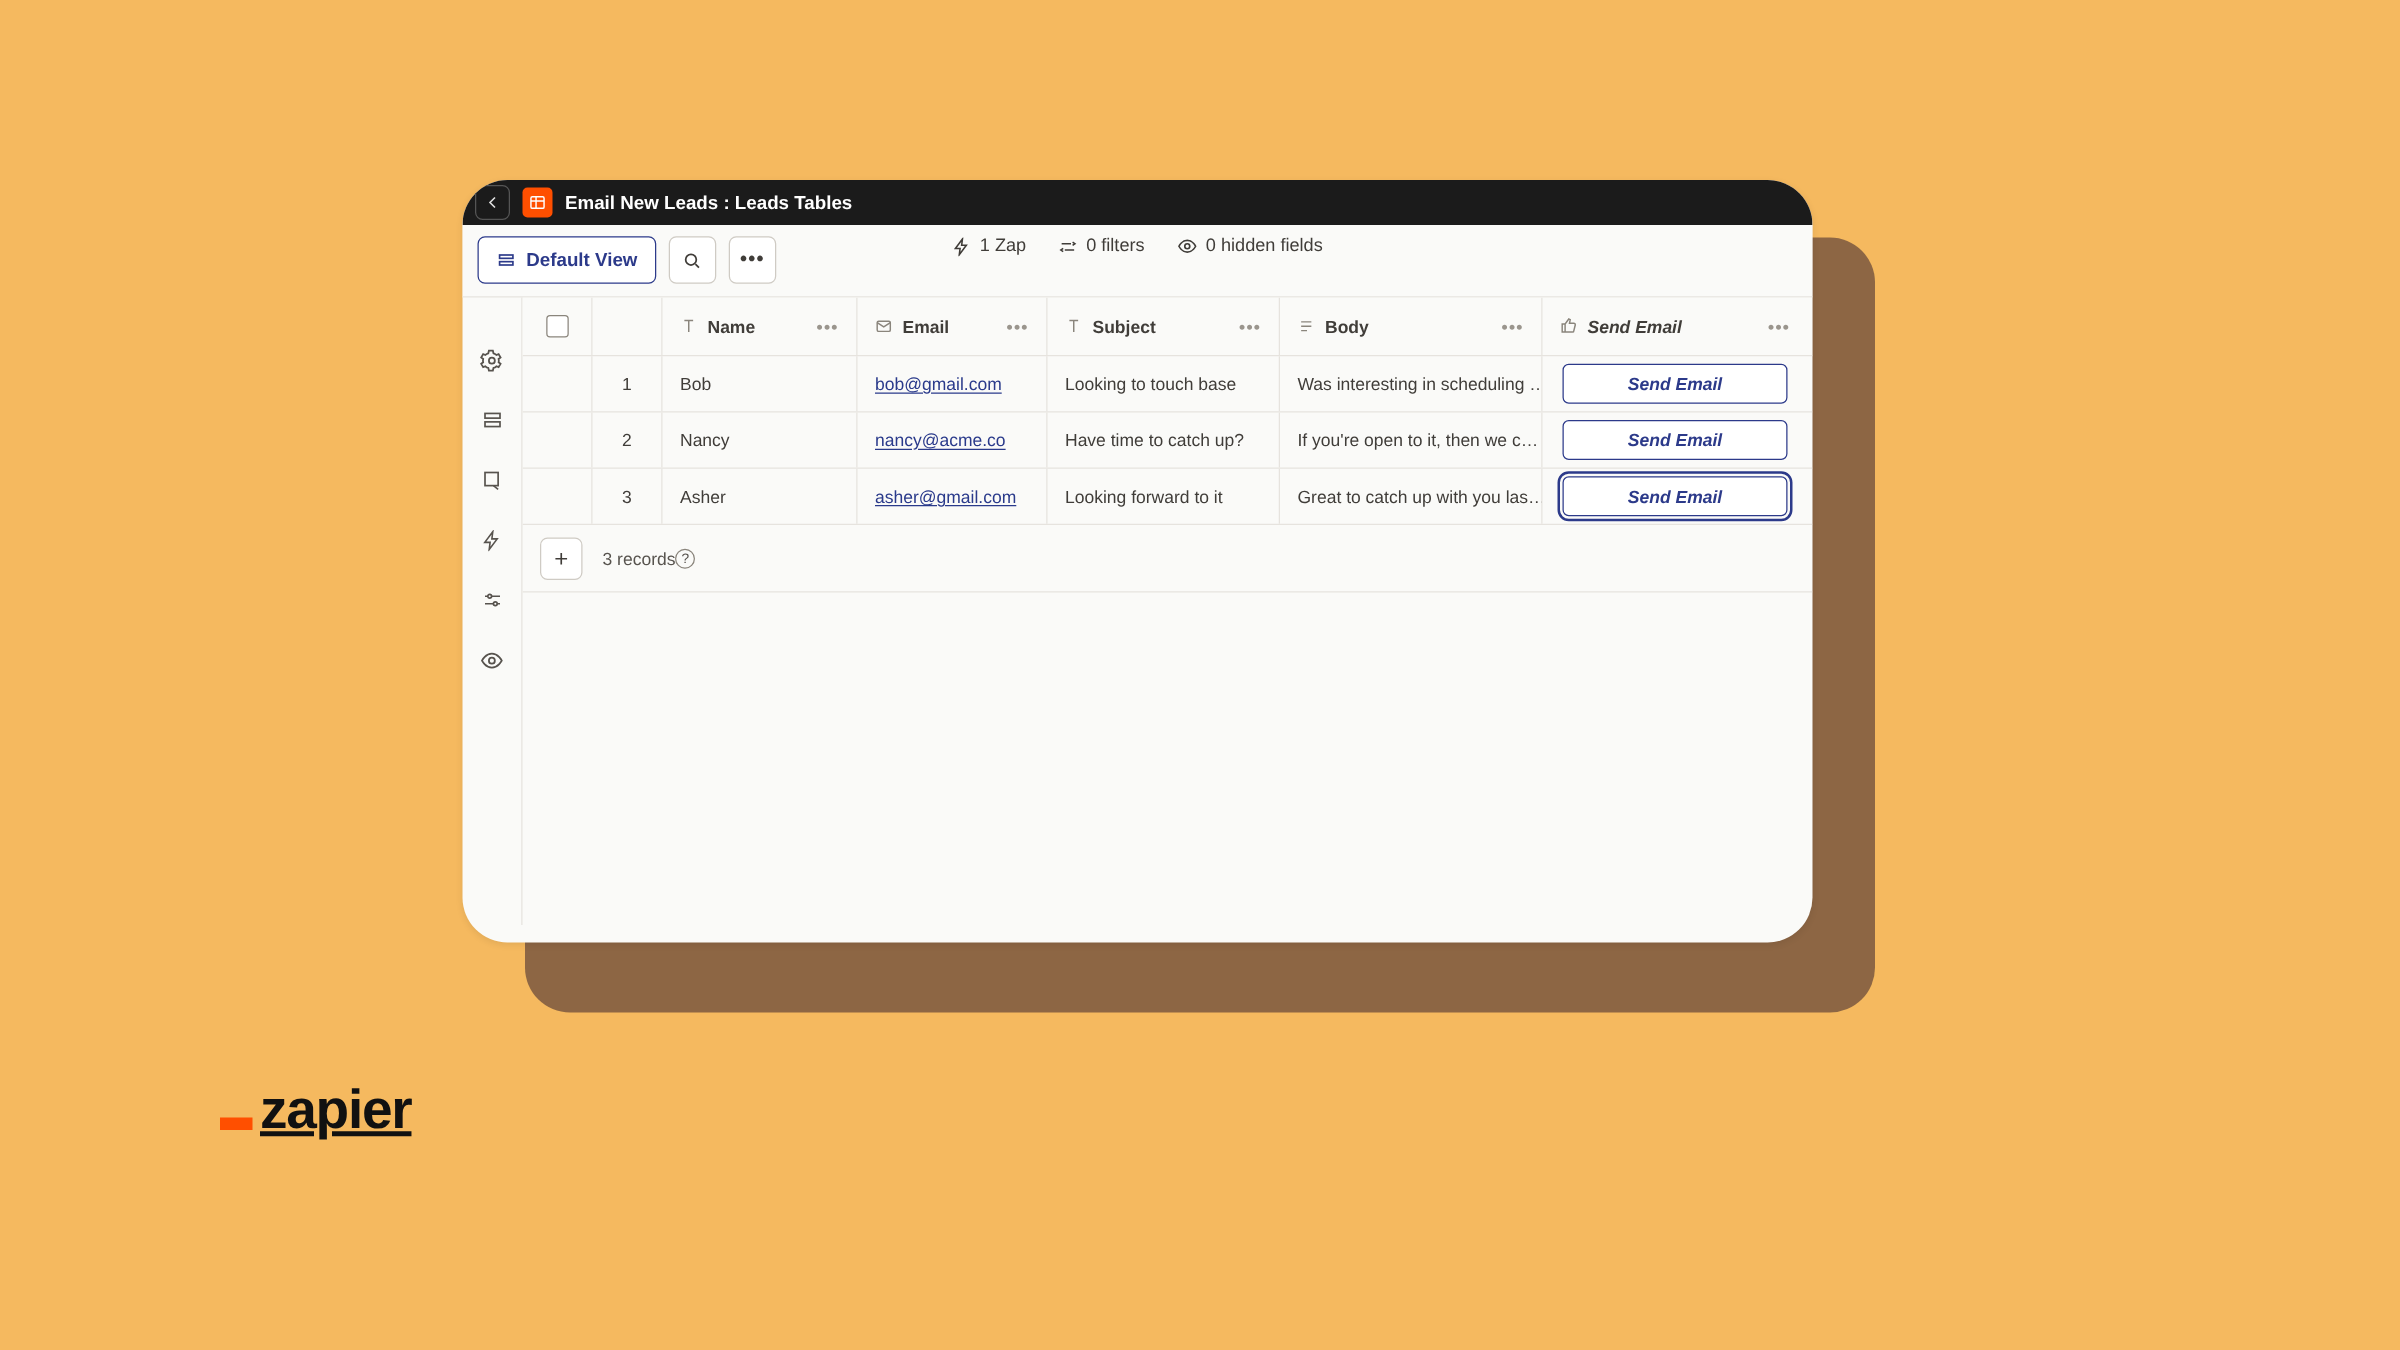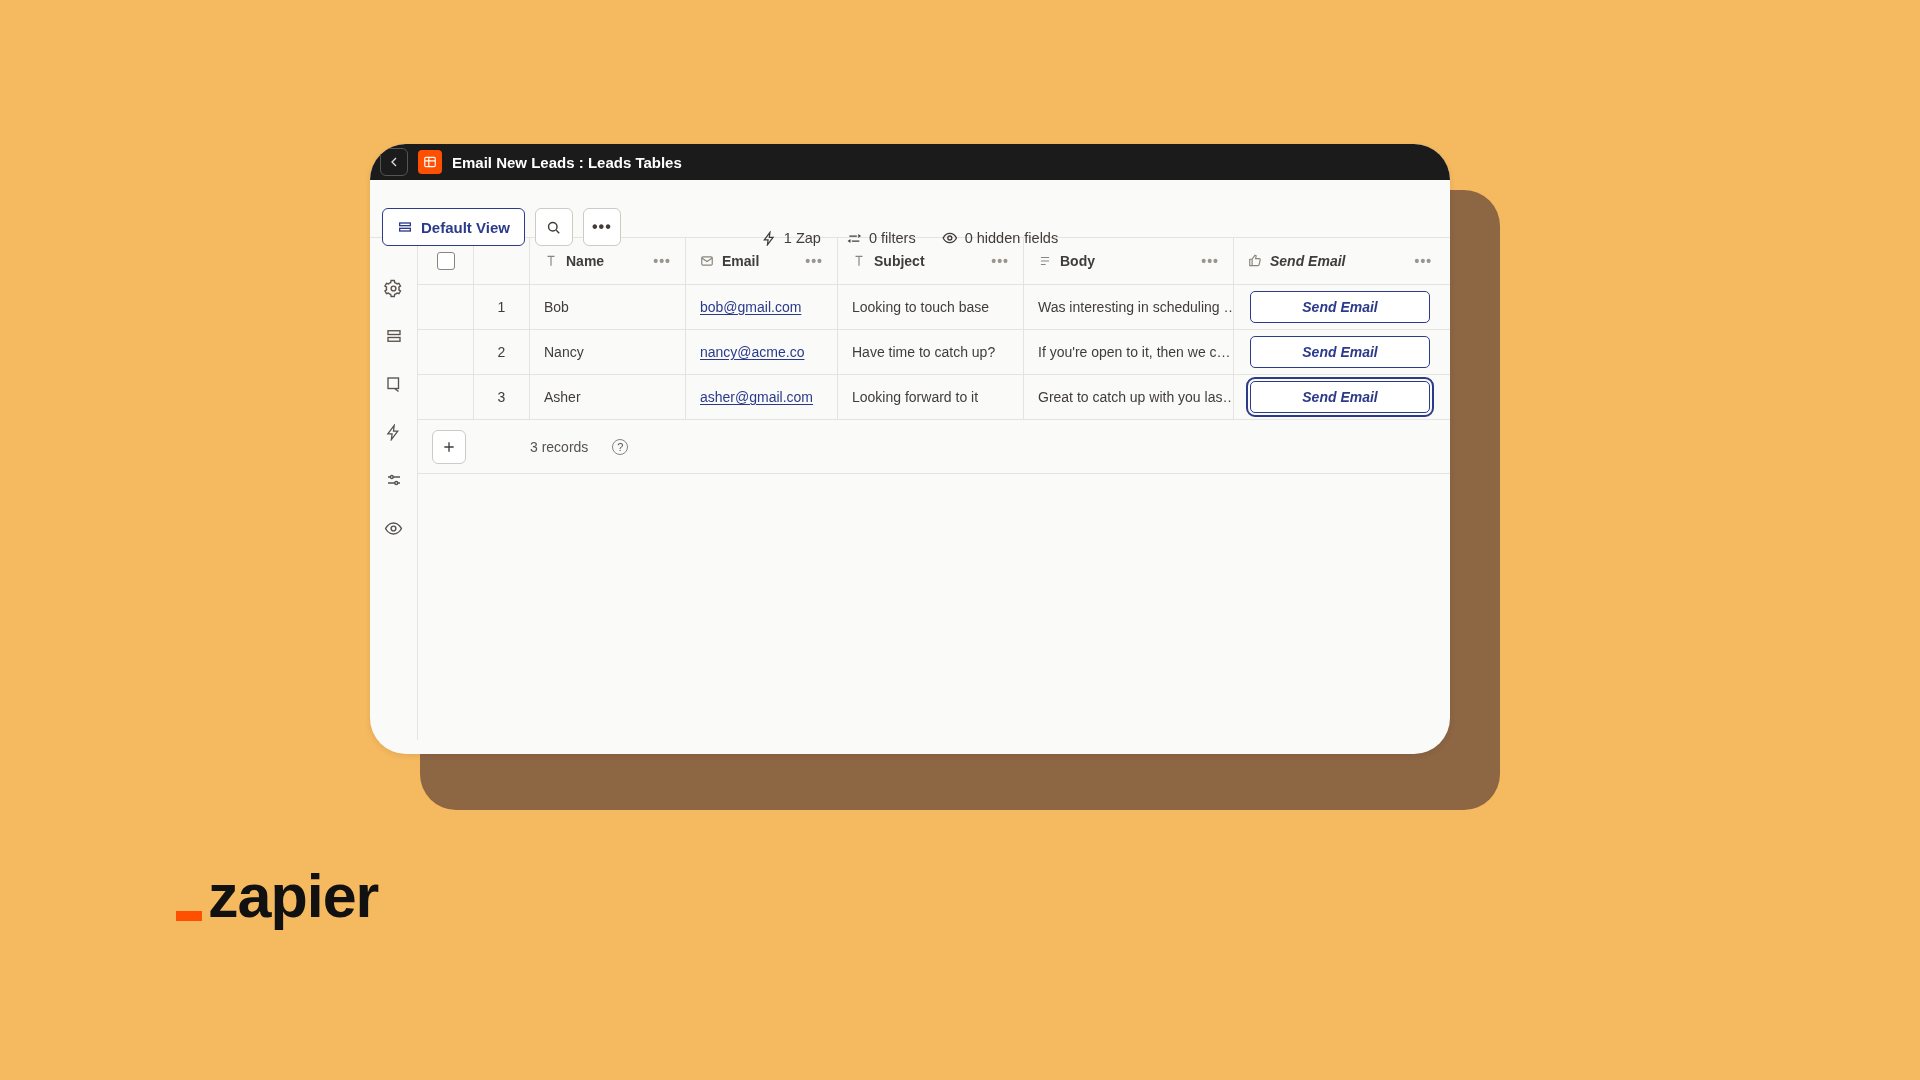--- a/index.html
+++ b/index.html
@@ -44,21 +44,21 @@
   }
   .tb-icon-btn {
     height: 38px; width: 38px; border: 1.5px solid #cfcbc4; border-radius: 6px; background: #fff;
     display: flex; align-items: center; justify-content: center; color: #403d39;
   }
   .toolbar-center {
     position:absolute; left:50%; transform:translateX(-50%);
     display:flex; align-items:center; gap:26px; color:#403d39; font-size:14.5px; font-weight:500;
   }
   .chip { display:flex; align-items:center; gap:7px; }
-  .toolbar-wrap { position: relative; width:100%; height:100%; display:flex; align-items:flex-end;margin-top:18px; }
+  .toolbar-wrap { position: relative; width:100%; height:100%; display:flex; align-items:flex-start;margin-top:18px; }
   .body {
     display:flex; height:calc(100% - 108px);
   }
   .side {
     width: 48px; border-right:1px solid #e6e3de; display:flex; flex-direction:column;
     align-items:center; gap:28px; padding-top:40px; color:#57534e;
   }
   .side .icn { width:20px; height:20px; display:flex; align-items:center; justify-content:center; }
   .grid {
     flex:1; display:flex; flex-direction:column; overflow:hidden;
@@ -92,31 +92,31 @@
   }
   .send-btn.active { outline:2px solid #2c3a8a; outline-offset:2px; }
   .footer {
     display:flex; align-items:center; gap:16px; height:54px; padding:0 14px; color:#57534e; font-size:14px;
     border-bottom:1px solid #e6e3de;
   }
   .add-btn {
     width:34px; height:34px; border:1.5px solid #cfcbc4; border-radius:6px; background:#fff;
     display:flex; align-items:center; justify-content:center; color:#403d39; font-size:20px;
   }
-  .rec { display:flex; align-items:center; gap:24px;margin-left:48px; }
+  .rec { display:flex; align-items:center; gap:0; }
   .help {
     width:16px; height:16px; border:1.5px solid #8a857c; border-radius:50%;
     display:flex; align-items:center; justify-content:center; font-size:11px; color:#57534e;
   }
   .logo {
     position:absolute; left:176px; top:866px; display:flex; align-items:flex-end; gap:6px;
     color:#111; font-weight:800; letter-spacing:-1px;
   }
   .logo .underscore { width:26px; height:10px; background:#ff4f00; margin-bottom:6px; }
-  .logo .word { font-size:61px; line-height:1; }
+  .logo .word { font-size:44px; line-height:1;text-decoration:underline; }
   svg { display:block; }
   .mutecol { color:#8a857c; }
 </style>
 </head>
 <body>
 
 <div class="stage">
   <div class="shadow-card"></div>
 
   <div class="app-window">

